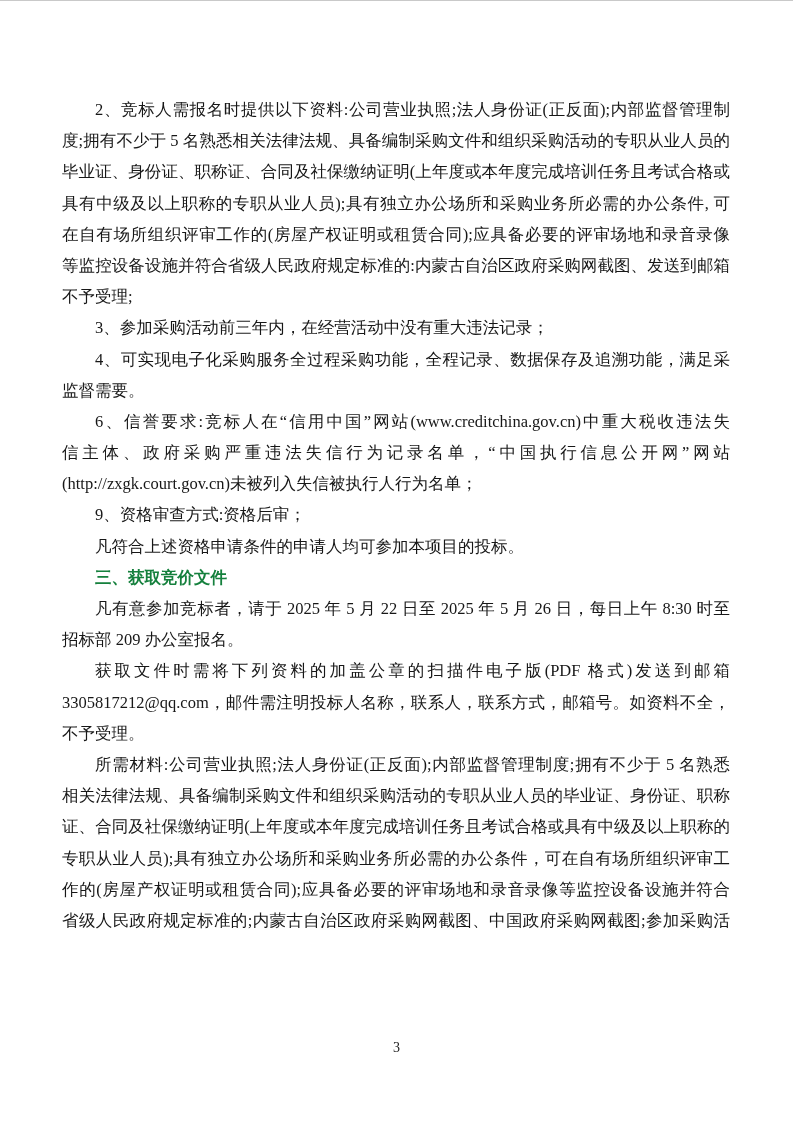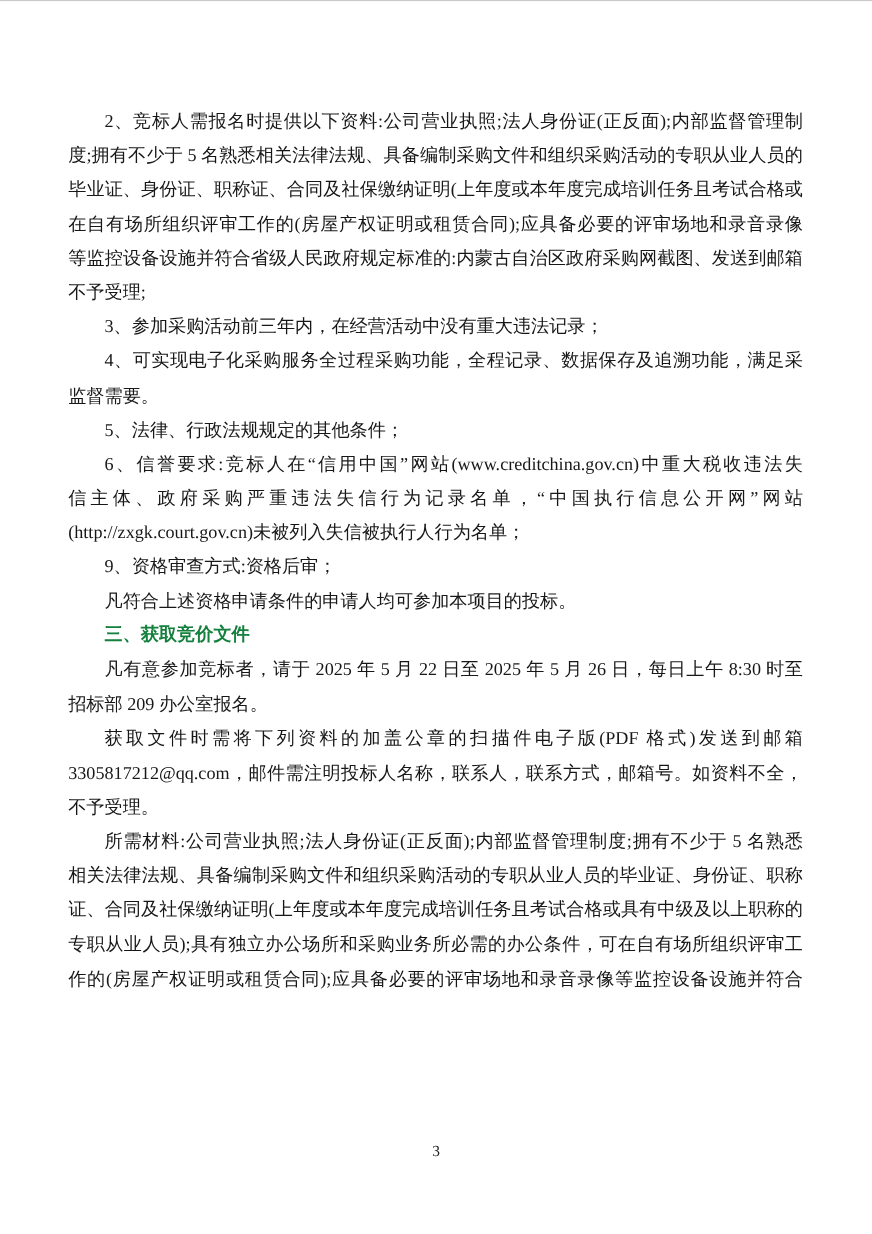--- a/index.html
+++ b/index.html
@@ -59,33 +59,31 @@
 </head>
 <body>
 
 <div class="page-root">
   <div class="top-hairline"></div>
   <div class="content" id="doc-content">
       <div class="para body">
         <div class="line first fill">2、竞标人需报名时提供以下资料:公司营业执照;法人身份证(正反面);内部监督管理制</div>
         <div class="line fill">度;拥有不少于 5 名熟悉相关法律法规、具备编制采购文件和组织采购活动的专职从业人员的</div>
         <div class="line fill">毕业证、身份证、职称证、合同及社保缴纳证明(上年度或本年度完成培训任务且考试合格或</div>
+        <div class="line fill">具有中级及以上职称的专职从业人员);具有独立办公场所和采购业务所必需的办公条件, 可</div>
         <div class="line fill">在自有场所组织评审工作的(房屋产权证明或租赁合同);应具备必要的评审场地和录音录像</div>
         <div class="line fill">等监控设备设施并符合省级人民政府规定标准的:内蒙古自治区政府采购网截图、发送到邮箱</div>
         <div class="line">不予受理;</div>
       </div>
       <div class="para body">
         <div class="line first">3、参加采购活动前三年内，在经营活动中没有重大违法记录；</div>
       </div>
       <div class="para body">
         <div class="line first fill">4、可实现电子化采购服务全过程采购功能，全程记录、数据保存及追溯功能，满足采购</div>
         <div class="line">监督需要。</div>
-      </div>
-      <div class="para body">
-        <div class="line first">5、法律、行政法规规定的其他条件；</div>
       </div>
       <div class="para body">
         <div class="line first fill">6、信誉要求:竞标人在“信用中国”网站(www.creditchina.gov.cn)中重大税收违法失</div>
         <div class="line fill">信主体、政府采购严重违法失信行为记录名单，“中国执行信息公开网”网站</div>
         <div class="line">(http://zxgk.court.gov.cn)未被列入失信被执行人行为名单；</div>
       </div>
       <div class="para body">
         <div class="line first">9、资格审查方式:资格后审；</div>
       </div>
       <div class="para body">
@@ -102,18 +100,19 @@
         <div class="line first fill">获取文件时需将下列资料的加盖公章的扫描件电子版(PDF 格式)发送到邮箱</div>
         <div class="line fill">3305817212@qq.com，邮件需注明投标人名称，联系人，联系方式，邮箱号。如资料不全，将</div>
         <div class="line">不予受理。</div>
       </div>
       <div class="para body">
         <div class="line first fill">所需材料:公司营业执照;法人身份证(正反面);内部监督管理制度;拥有不少于 5 名熟悉</div>
         <div class="line fill">相关法律法规、具备编制采购文件和组织采购活动的专职从业人员的毕业证、身份证、职称</div>
         <div class="line fill">证、合同及社保缴纳证明(上年度或本年度完成培训任务且考试合格或具有中级及以上职称的</div>
         <div class="line fill">专职从业人员);具有独立办公场所和采购业务所必需的办公条件，可在自有场所组织评审工</div>
         <div class="line fill">作的(房屋产权证明或租赁合同);应具备必要的评审场地和录音录像等监控设备设施并符合</div>
+        <div class="line fill">省级人民政府规定标准的;内蒙古自治区政府采购网截图、中国政府采购网截图;参加采购活</div>
       </div>
     </div>
   <div class="footer">
     <span class="pageno">3</span>
   </div>
 </div>
 
 </body></html>

